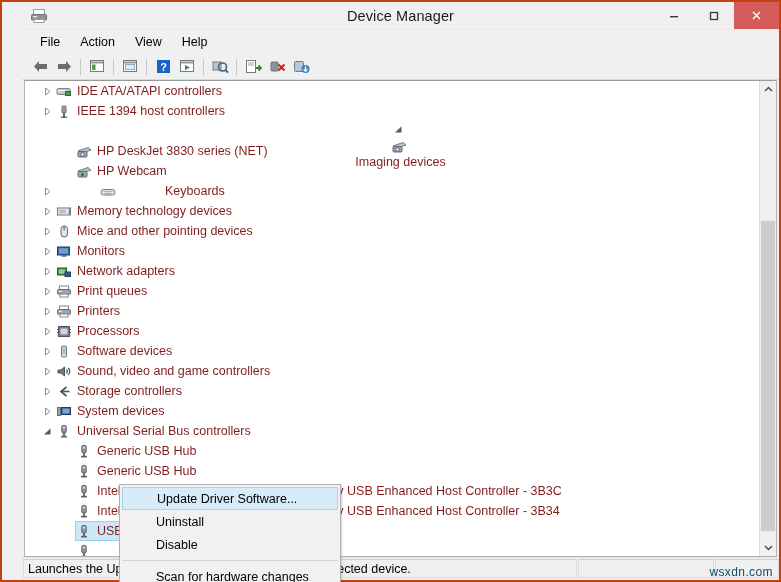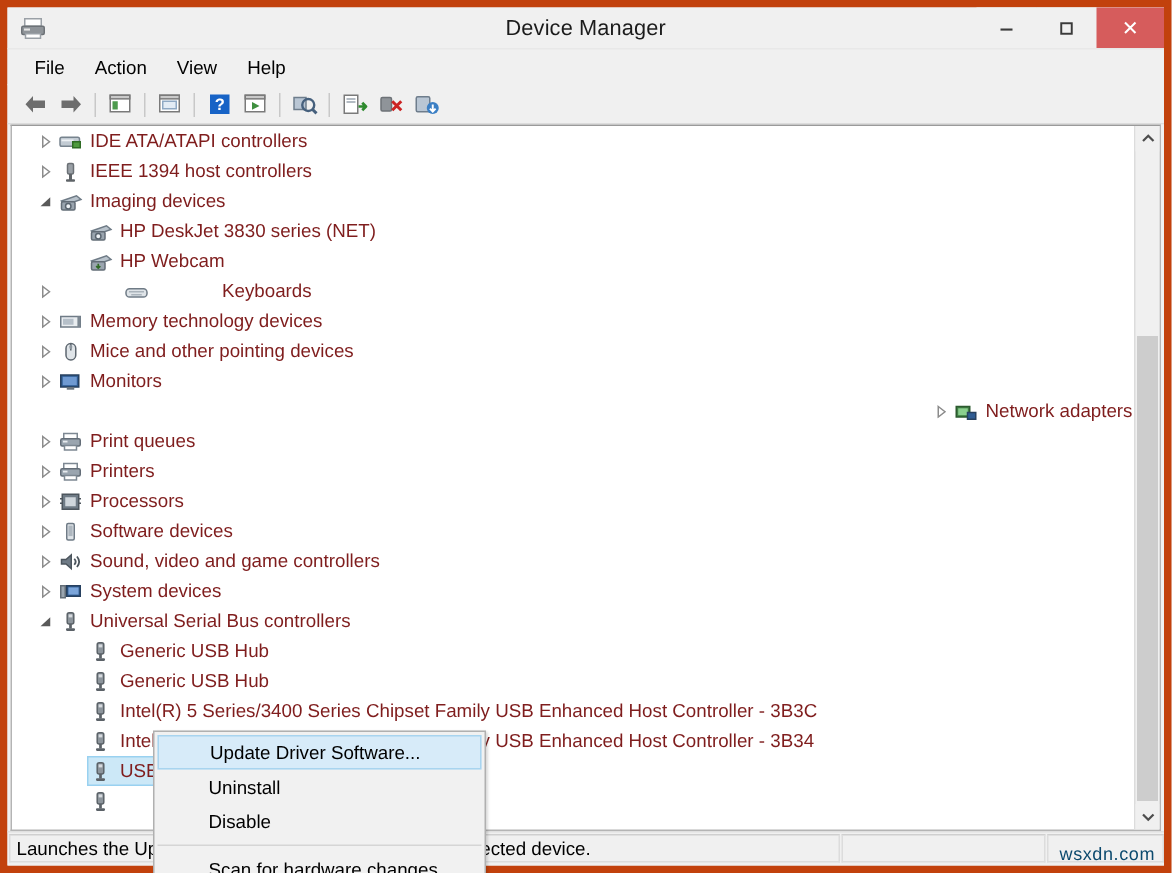--- a/index.html
+++ b/index.html
@@ -5,23 +5,23 @@
   html,body{margin:0;padding:0;}
   body{
     width:781px;height:582px;overflow:hidden;
     font-family:"Liberation Sans","DejaVu Sans",sans-serif;
     background:#ffffff;
     -webkit-font-smoothing:antialiased;
   }
   .window{
     position:absolute;left:0;top:0;width:781px;height:582px;
     background:#f0f0f0;
-    border:5px solid #c2410c;
+    border:2px solid #c2410c;
     box-sizing:border-box;
-    display:flex;flex-direction:column;
+    display:flex;flex-direction:column;padding-left:20px;
   }
 
   
   .titlebar{
     height:27px;min-height:27px;
     background:#f0f0f0;
     display:flex;align-items:center;
     position:relative;
     border-bottom:1px solid #e8e8e8;
   }
@@ -302,21 +302,21 @@
             </div>
             <div class="ico">
               <svg width="16" height="15" viewBox="0 0 16 15">
                 <rect x="6" y="2" width="4" height="7" rx="1" fill="#9aa0a6" stroke="#6b7075"></rect>
                 <rect x="7" y="9" width="2" height="4" fill="#5f6468"></rect>
                 <rect x="5" y="12.5" width="6" height="1.6" rx=".6" fill="#5f6468"></rect>
               </svg>
             </div>
             <span class="lbl">IEEE 1394 host controllers</span>
           </div>
-          <div class="row" style="padding-left: 14px;">
+          <div class="row" style="padding-left: 14px; flex-direction: column;">
             <div class="twisty">
               <svg width="9" height="9" viewBox="0 0 9 9">
                 <path d="M1 7.5 L7.5 7.5 L7.5 1.5 Z" fill="#595959"></path>
               </svg>
             </div>
             <div class="ico">
               <svg width="16" height="15" viewBox="0 0 16 15">
                 <path d="M2 7 L12 3.5 L15 6 L5 9.5 Z" fill="#b9c3cc" stroke="#6f7b86"></path>
                 <rect x="2" y="7.5" width="9" height="5.5" rx="1" fill="#9aa5af" stroke="#636d77"></rect>
                 <circle cx="6.5" cy="10.5" r="1.8" fill="#eef2f5" stroke="#5a656f"></circle>
@@ -399,21 +399,21 @@
             </div>
             <div class="ico">
               <svg width="16" height="15" viewBox="0 0 16 15">
                 <rect x="1.5" y="3" width="12" height="8" fill="#2f5c93" stroke="#27405f"></rect>
                 <rect x="2.8" y="4.2" width="9.4" height="5.6" fill="#6f9ad2"></rect>
                 <rect x="5.5" y="11" width="5" height="1.8" fill="#6b757e"></rect>
               </svg>
             </div>
             <span class="lbl">Monitors</span>
           </div>
-          <div class="row" style="padding-left: 14px; justify-content: flex-end;">
+          <div class="row" style="padding-left: 14px;">
             <div class="twisty">
               <svg width="9" height="9" viewBox="0 0 9 9">
                 <path d="M2.5 1 L7 4.5 L2.5 8 Z" fill="none" stroke="#8c8c8c" stroke-width="1"></path>
               </svg>
             </div>
             <div class="ico">
               <svg width="16" height="15" viewBox="0 0 16 15">
                 <rect x="1.5" y="4" width="9" height="7" fill="#3f7d43" stroke="#2c5a2f"></rect>
                 <rect x="2.8" y="5.2" width="6.4" height="4.6" fill="#8bcf8e"></rect>
                 <rect x="9" y="8" width="5.5" height="4.5" fill="#2f5c93" stroke="#27405f"></rect>
@@ -492,20 +492,35 @@
               </svg>
             </div>
             <div class="ico">
               <svg width="16" height="15" viewBox="0 0 16 15">
                 <path d="M2 6 L5 6 L8.5 3 L8.5 12 L5 9 L2 9 Z" fill="#6f7b86" stroke="#4c555d"></path>
                 <path d="M10.5 5.5 Q12.4 7.5 10.5 9.5" stroke="#4c555d" stroke-width="1.2" fill="none"></path>
                 <path d="M12.3 4 Q15.2 7.5 12.3 11" stroke="#4c555d" stroke-width="1.2" fill="none"></path>
               </svg>
             </div>
             <span class="lbl">Sound, video and game controllers</span>
+          </div>
+          <div class="row" style="padding-left: 14px;">
+            <div class="twisty">
+              <svg width="9" height="9" viewBox="0 0 9 9">
+                <path d="M2.5 1 L7 4.5 L2.5 8 Z" fill="none" stroke="#8c8c8c" stroke-width="1"></path>
+              </svg>
+            </div>
+            <div class="ico">
+              <svg width="16" height="15" viewBox="0 0 16 15">
+                <path d="M10.5 3 L5 7.5 L10.5 12" stroke="#4c555d" stroke-width="1.6" fill="none"></path>
+                <path d="M5 7.5 L13.5 7.5" stroke="#4c555d" stroke-width="1.6" fill="none"></path>
+                <path d="M5 7.5 L10.5 3 M5 7.5 L10.5 12" stroke="#4c555d" stroke-width="1.6" fill="none"></path>
+              </svg>
+            </div>
+            <span class="lbl">Storage controllers</span>
           </div>
           <div class="row" style="padding-left: 14px;">
             <div class="twisty">
               <svg width="9" height="9" viewBox="0 0 9 9">
                 <path d="M2.5 1 L7 4.5 L2.5 8 Z" fill="none" stroke="#8c8c8c" stroke-width="1"></path>
               </svg>
             </div>
             <div class="ico">
               <svg width="16" height="15" viewBox="0 0 16 15">
                 <rect x="1.5" y="3.5" width="3" height="8" fill="#9aa5af" stroke="#636d77"></rect>

